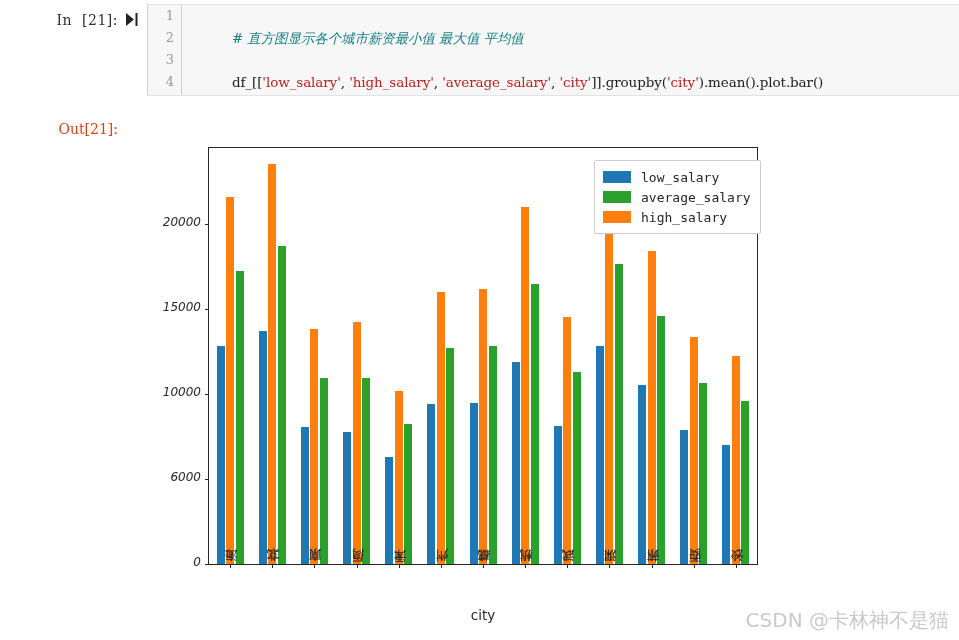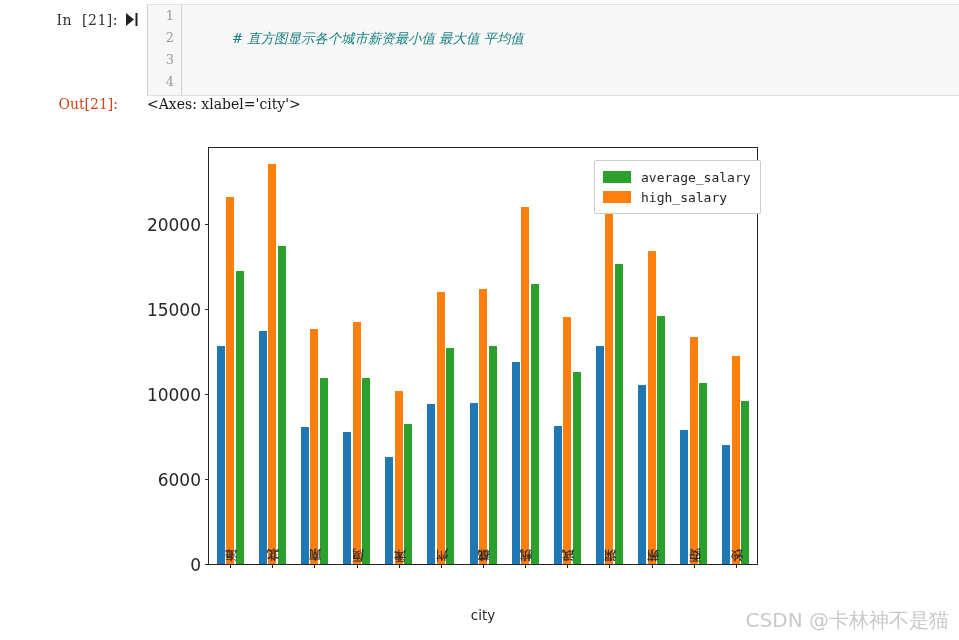--- a/index.html
+++ b/index.html
@@ -60,21 +60,21 @@
     font-size: 13.5px;
     color: #1a1a1a;
     white-space: pre;
     letter-spacing: -0.1px;
   }
   .cmt { color: #177f80; font-style: italic; }
   .str { color: #ba2121; }
   .pln { color: #202020; }
 
   
-  .cell-out-head { position:absolute; left:0; top:96px; width:841px; height:26px; }
+  .cell-out-head { position:absolute; left:0; top:121px; width:841px; height:26px; }
   .prompt-out {
     position: absolute; left: 22px; top: 0;
     width: 96px; text-align: right;
     font-family: "DejaVu Serif", serif;
     font-size: 14px; color: #d84315;
     white-space: pre;
   }
   .repr-text {
     position: absolute; left: 147px; top: 0;
     font-family: "DejaVu Serif", serif;
@@ -97,23 +97,24 @@
     background: #ffffff;
   }
   .ytick-row { position: absolute; left: 0; width: 100%; height: 0; }
   .ytick-mark {
     position: absolute; left: -4px; top: -0.5px;
     width: 4px; height: 1px; background: #262626;
   }
   .ytick-label {
     position: absolute; right: 100%; top: -9px;
     margin-right: 8px;
-    font-size: 17px; color: #262626;
+    font-size: 12px; color: #262626;
     white-space: nowrap;
     font-family: "DejaVu Sans", sans-serif;
+    font-style: italic;
   }
 
   .bars-layer { position: absolute; left: 0; top: 0; width: 100%; height: 100%; }
   .group { position: absolute; bottom: 0; height: 100%; }
   .bar {
     position: absolute; bottom: 0; width: 8px;
   }
   .bar.low  { background: #1f77b4; }
   .bar.high { background: #ff7f0e; }
   .bar.avg  { background: #2ca02c; }
@@ -189,27 +190,29 @@
         <div class="ln">3</div>
         <div class="ln">4</div>
       </div>
       <div class="codelines">
         <div class="codeline">
           <span class="cmt"># 直方图显示各个城市薪资最小值 最大值 平均值</span>
         </div>
         <div class="codeline">
           <span class="pln"></span>
         </div>
+        <div class="codeline">
+          <span class="pln">df_[[</span><span class="str">'low_salary'</span><span class="pln">, </span><span class="str">'high_salary'</span><span class="pln">, </span><span class="str">'average_salary'</span><span class="pln">, </span><span class="str">'city'</span><span class="pln">]].groupby(</span><span class="str">'city'</span><span class="pln">).mean().plot.bar()</span>
+        </div>
       </div>
     </div>
   </div>
 
   <div class="cell-out-head">
     <div class="prompt-out">Out[21]:</div>
-    <div class="repr-text">&lt;Axes: xlabel='city'&gt;</div>
   </div>
 
   <div id="figure">
     <div id="axes">
       <div id="yticks">
           <div class="ytick-row" style="bottom: 0px;">
             <div class="ytick-mark"></div>
             <div class="ytick-label">0</div>
           </div>
           <div class="ytick-row" style="bottom: 84.898px;">
@@ -320,20 +323,24 @@
           <div class="xtick-mark" style="left: 442.615px;"></div>
           <div class="xtick-label" style="left: 435.615px;">苏州</div>
           <div class="xtick-mark" style="left: 484.769px;"></div>
           <div class="xtick-label" style="left: 477.769px;">西安</div>
           <div class="xtick-mark" style="left: 526.923px;"></div>
           <div class="xtick-label" style="left: 519.923px;">长沙</div>
         </div>
 
       <div id="legend">
         <div class="legend-row">
+          <span class="legend-swatch low"></span>
+          <span class="legend-text">low_salary</span>
+        </div>
+        <div class="legend-row">
           <span class="legend-swatch avg"></span>
           <span class="legend-text">average_salary</span>
         </div>
         <div class="legend-row">
           <span class="legend-swatch high"></span>
           <span class="legend-text">high_salary</span>
         </div>
       </div>
     </div>
     <div id="xlabel">city</div>

